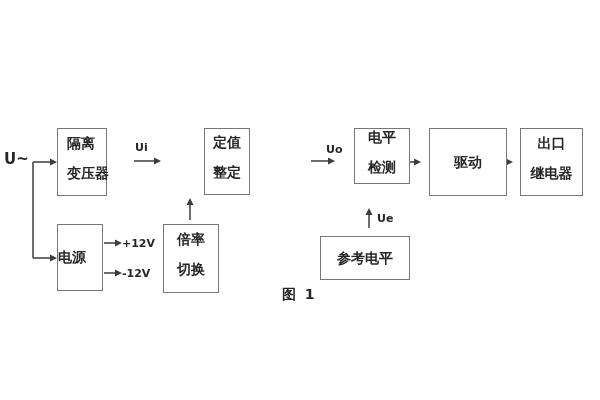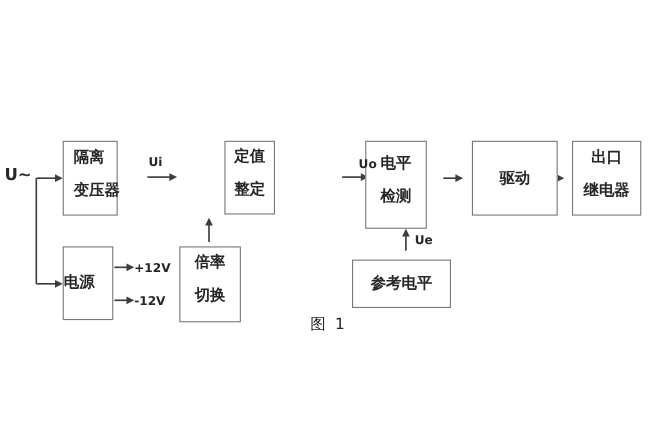--- a/index.html
+++ b/index.html
@@ -25,21 +25,21 @@
     display:flex;flex-direction:column;justify-content:center;align-items:center;
     font-size:14px;font-weight:bold;color:var(--text);
   }
   .box.two-line{gap:15px;padding-bottom:8px;}
   .box .bline{line-height:15px;white-space:nowrap;}
   .box.left-align{align-items:flex-start;}
   .lbl{
     position:absolute;font-size:11px;font-weight:bold;color:var(--text);
     line-height:14px;white-space:nowrap;
   }
-  .caption{position:absolute;font-size:14px;font-weight:normal;color:var(--text);letter-spacing:2px;}
+  .caption{position:absolute;font-size:14px;font-weight:bold;color:var(--text);letter-spacing:2px;}
 </style>
 </head>
 <body>
 
 <div class="canvas">
 
   <svg class="wires" viewBox="0 0 600 400">
     <g>
       <line x1="33" y1="162" x2="51" y2="162"></line>
       <polygon points="57,162 50,158.5 50,165.5"></polygon>
@@ -93,21 +93,21 @@
     <span class="bline">隔离</span>
     <span class="bline">变压器</span>
   </div>
 
   <div class="box two-line" style="left:163px;top:128px;width:46px;height:67px;margin-left:41px;">
     <span class="bline">定值</span>
     <span class="bline">整定</span>
   </div>
 
 
-  <div class="box two-line" style="left:332px;top:128px;width:56px;height:80px;">
+  <div class="box two-line" style="left:354px;top:128px;width:56px;height:56px;">
     <span class="bline">电平</span>
     <span class="bline">检测</span>
   </div>
 
   <div class="box" style="left:429px;top:128px;width:78px;height:68px;">
     <span class="bline">驱动</span>
   </div>
 
   <div class="box two-line" style="left:520px;top:128px;width:63px;height:68px;">
     <span class="bline">出口</span>

